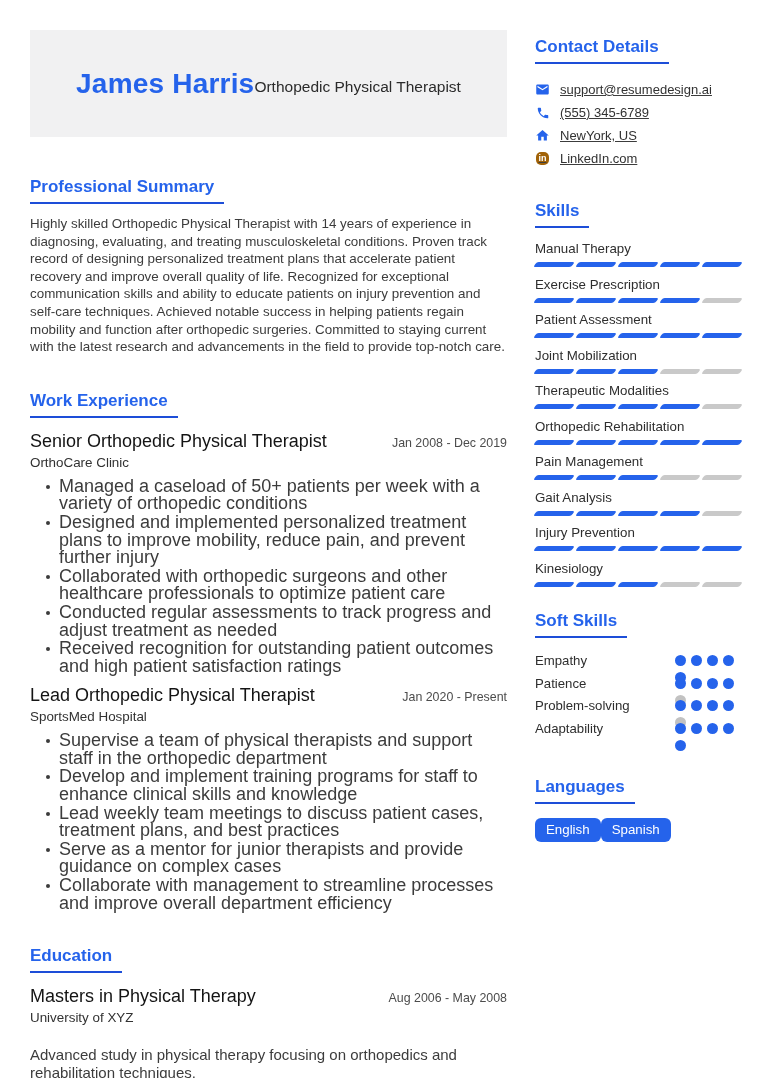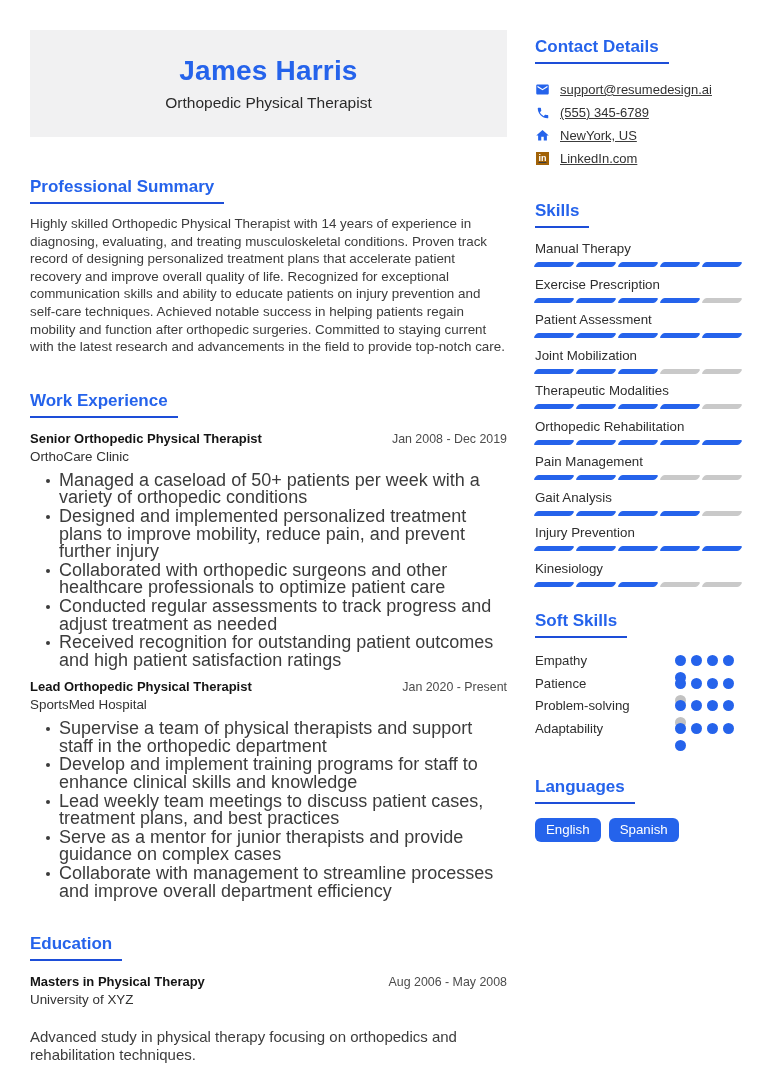--- a/index.html
+++ b/index.html
@@ -10,21 +10,21 @@
     color: #3c3c3c;
     overflow: hidden;
   }
   .page { display: flex; gap: 28px; padding: 30px 25px 0 30px; }
   .left-col { width: 477px; flex: 0 0 auto; }
   .right-col { width: 206px; flex: 0 0 auto; }
 
   
   .header-card {
     background: #f1f1f2; border-radius: 0;
-    height: 107px; display: flex; flex-direction: column;
+    height: 107px; display: flex; flex-direction: row;
     align-items: center; justify-content: center;
   }
   .name { font-size: 28px; font-weight: bold; color: #2563eb; letter-spacing: .2px; }
   .job-title { font-size: 15.5px; color: #2b2b2b; margin-top: 7px; }
 
   
   .sec-head { margin: 0; }
   .sec-head span {
     display: inline-block; font-size: 17px; font-weight: bold; color: #2563eb;
     border-bottom: 2px solid #1d4ed8; padding: 0 10px 5px 0;
@@ -32,21 +32,21 @@
 
   
   .section-summary { margin-top: 33px; }
   .summary-text { margin-top: 11px; font-size: 13.4px; line-height: 17.6px; color: #3c3c3c; }
 
   
   .section-exp { margin-top: 28px; }
   .job { margin-top: 13px; }
   .job + .job { margin-top: 5px; }
   .job-head { display: flex; justify-content: space-between; align-items: baseline; }
-  .job-name { font-size: 13px; font-weight: bold; color: #141414; }
+  .job-name { font-size: 18px; font-weight: normal; color: #141414; }
   .job-date { font-size: 12.4px; color: #4c4c4c; white-space: nowrap; }
   .job-company { font-size: 13.4px; color: #323232; margin-top: 3px; }
   ul.bullets { list-style: none; margin: 8px 0 10px 0; }
   ul.bullets li {
     position: relative; padding-left: 29px;
     font-size: 18px; line-height: 17.6px; color: #3c3c3c; margin-bottom: 1px;
   }
   ul.bullets li::before {
     content: ""; position: absolute; left: 16px; top: 7px;
     width: 4px; height: 4px; border-radius: 50%; background: #3c3c3c;
@@ -54,21 +54,21 @@
   .section-edu { margin-top: 27px; }
   .edu { margin-top: 13px; }
   .edu-desc { font-size: 15px; line-height: 17.6px; color: #3c3c3c; margin-top: 21px; }
 
   
   .contact-items { margin-top: 14px; }
   .contact-row { display: flex; align-items: center; height: 23px; gap: 10px; text-decoration: underline; }
   .cicon { width: 15px; display: flex; align-items: center; justify-content: center; flex: 0 0 auto; }
   .cicon svg { display: block; }
   .li-badge {
-    width: 13px; height: 13px; background: #a16207; border-radius: 0;
+    width: 13px; height: 13px; background: #a16207; border-radius: 5px;
     color: #fff; font-size: 9px; font-weight: bold; line-height: 13px; text-align: center;
   }
   .contact-text { font-size: 13px; color: #323232; }
 
   
   .section-skills { margin-top: 24px; }
   .skills-list { margin-top: 13px; }
   .skill { margin-bottom: 9.5px; }
   .skill-name { font-size: 13.3px; color: #2e2e2e; margin-bottom: 6px; }
   .bar { display: flex; gap: 4px; width: 206px; }
@@ -82,21 +82,21 @@
   .soft-row { display: flex; align-items: center; height: 22.5px; }
   .soft-name { width: 140px; font-size: 13.2px; color: #2e2e2e; flex: 0 0 auto; }
   .dots { position: relative; display: flex; gap: 5px; width: 59px; }
   .dot { width: 11px; height: 11px; border-radius: 50%; position: relative; z-index: 1; flex: 0 0 auto; }
   .dot.on { background: #2563eb; }
   .dot.off { background: #c2c2c2; }
   .dot.wrap { position: absolute; left: 0; top: 17px; z-index: 0; }
 
   
   .section-lang { margin-top: 30px; }
-  .lang-chips { margin-top: 14px; display: flex; gap: 8px; text-align: right; }
+  .lang-chips { margin-top: 14px; display: flex; gap: 0; text-align: right; }
   .chip {
     background: #2563eb; color: #fff; font-size: 13.3px;
     padding: 4px 11px 5px 11px; border-radius: 6px;
   }
 </style>
 </head>
 <body>
 
 <div class="page">
 

